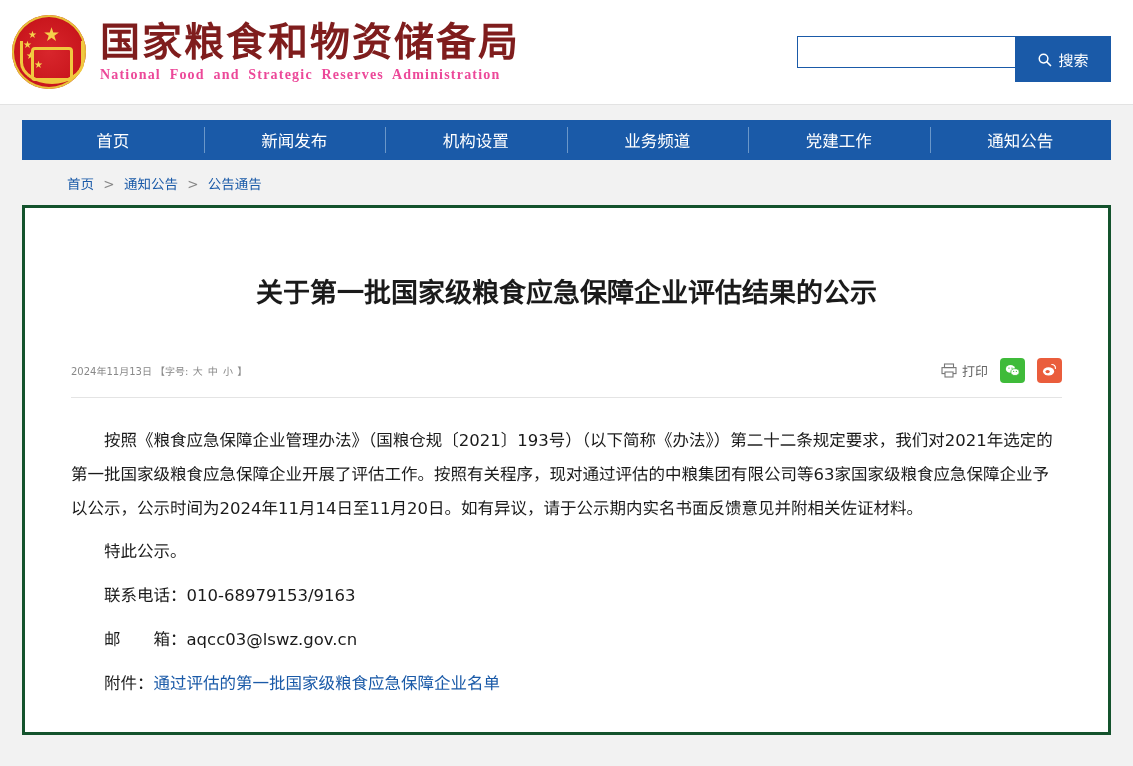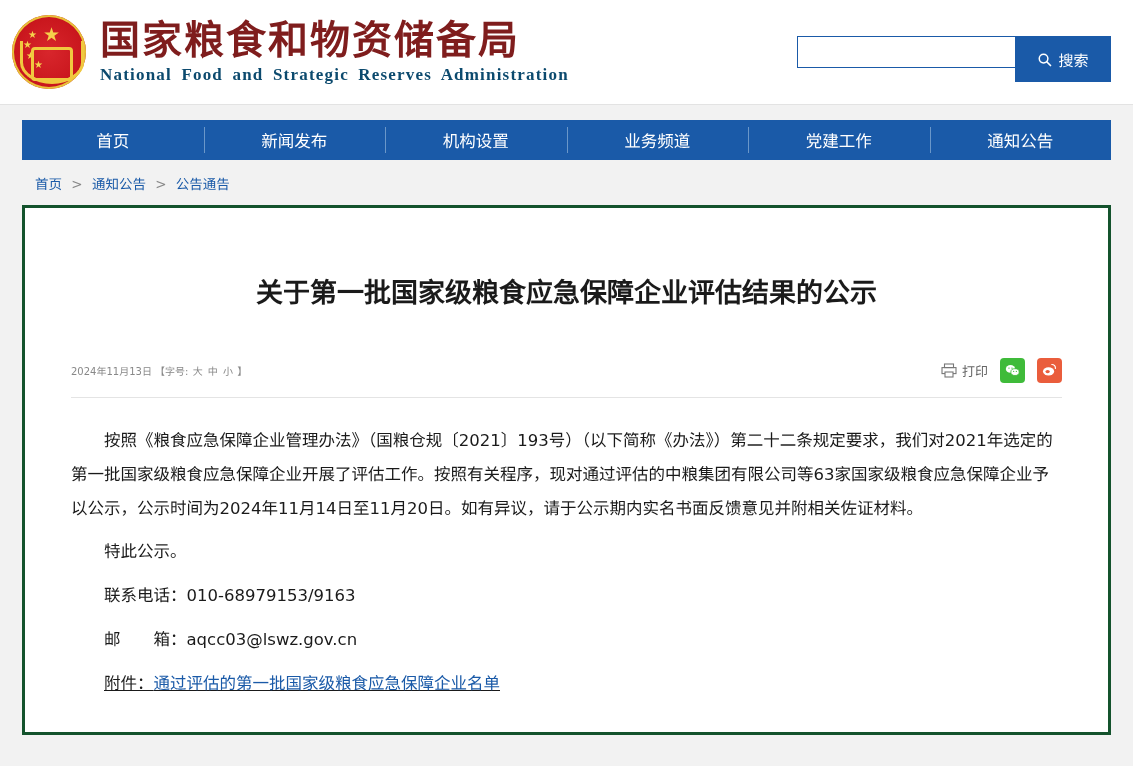--- a/index.html
+++ b/index.html
@@ -74,22 +74,22 @@
   }
   .brand-cn {
     color: #7f1d1d;
     font-size: 40px;
     font-weight: bold;
     letter-spacing: 2px;
     line-height: 1.05;
     font-family: "DejaVu Sans", "Liberation Sans", sans-serif;
   }
   .brand-en {
-    color: #0c4a6e;
-    font-size: 17px;
+    color: #ec4899;
+    font-size: 14px;
     letter-spacing: 1.2px;
     margin-top: 4px;
     font-family: "Liberation Serif", serif;
     font-weight: bold;
     word-spacing: 4px;
   }
   .search-box {
     position: absolute;
     right: 22px;
     top: 36px;
@@ -153,20 +153,21 @@
     width: 1px;
     background: #6a97c9;
   }
 
   
   .breadcrumb {
     padding: 13px 22px 12px 35px;
     font-size: 13.5px;
     color: #555;
     font-family: "DejaVu Sans", "Liberation Sans", sans-serif;
+    margin-left: 32px;
   }
   .breadcrumb a {
     color: #1a5aa8;
     text-decoration: none;
   }
   .breadcrumb .sep { color: #888; margin: 0 5px; }
 
   
   .article-wrap {
     margin: 0 22px;
@@ -231,21 +232,21 @@
   .body-text {
     padding-top: 26px;
     font-size: 16.5px;
     line-height: 2.05;
     color: #1a1a1a;
     font-family: "DejaVu Sans", "Liberation Sans", sans-serif;
   }
   .body-text p { margin: 0 0 10px 0; }
   .indent { text-indent: 2em; }
   .contact-line { margin: 0; }
-  .attach-line { margin-top: 14px; text-decoration: underline; }
+  .attach-line { margin-top: 14px; }
   .attach-link {
     color: #1a5aa8;
     text-decoration: none;
     cursor: pointer;
   }
   .signature {
     text-align: right;
     margin-top: 30px;
     font-size: 16.5px;
     line-height: 2;

